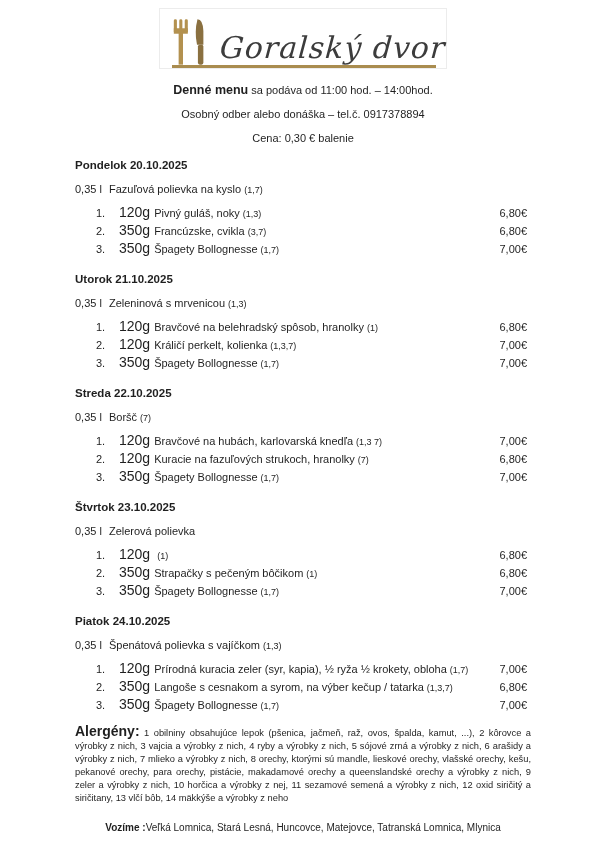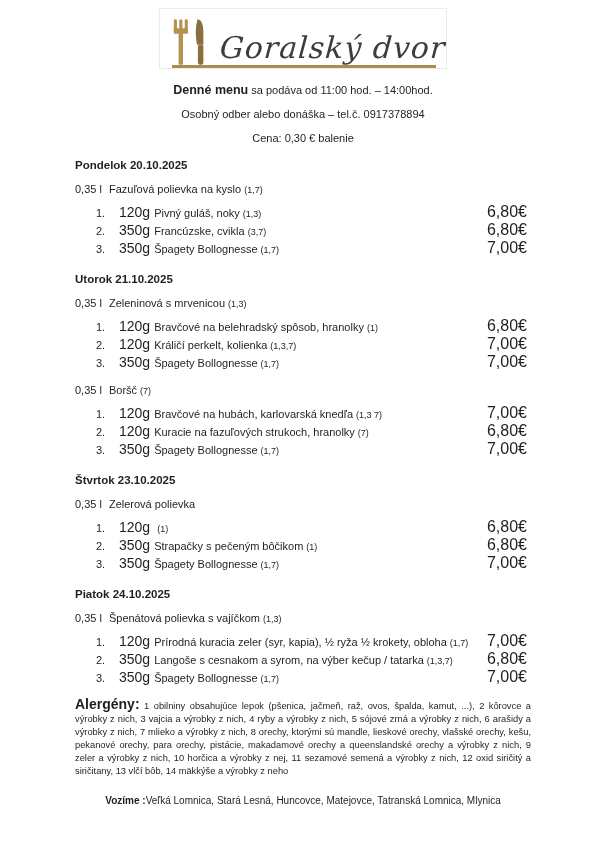--- a/index.html
+++ b/index.html
@@ -50,21 +50,21 @@
   .soup-vol { margin-right:7px; }
   .soup-all { font-size:9px; margin-left:3px; }
   .item {
     display:flex; align-items:baseline;
     padding-left:21px;
     font-size:11px; line-height:16px;
   }
   .i-num { width:14px; margin-right:9px; }
   .i-w { font-size:14px; margin-right:4px; }
   .i-a { font-size:9px; margin-left:3px; }
-  .i-price { margin-left:auto; font-size:16px;text-align:right; }
+  .i-price { margin-left:auto; font-size:11px;text-align:right; }
   .day { margin-bottom:9px; }
   
   .allerg {
     padding:0 75px;
     margin-top:11px;
     font-size:9.3px; line-height:13px;
     text-align:justify;
   }
   .allerg b { font-size:14px; }
   
@@ -150,20 +150,21 @@
       <div class="item">
           <span class="i-num">3.</span>
           <span class="i-w">350g</span>
           <span class="i-n">Špagety Bollognesse</span>
           <span class="i-a">(1,7)</span>
           <span class="i-price">7,00€</span>
         </div>
     </div>
 
     <div class="day">
+      <div class="day-title">Streda 22.10.2025</div>
       <div class="soup"><span class="soup-vol">0,35 l</span><span>Boršč</span><span class="soup-all">(7)</span></div>
       <div class="item">
           <span class="i-num">1.</span>
           <span class="i-w">120g</span>
           <span class="i-n">Bravčové na hubách, karlovarská knedľa</span>
           <span class="i-a">(1,3 7)</span>
           <span class="i-price">7,00€</span>
         </div>
       <div class="item">
           <span class="i-num">2.</span>

